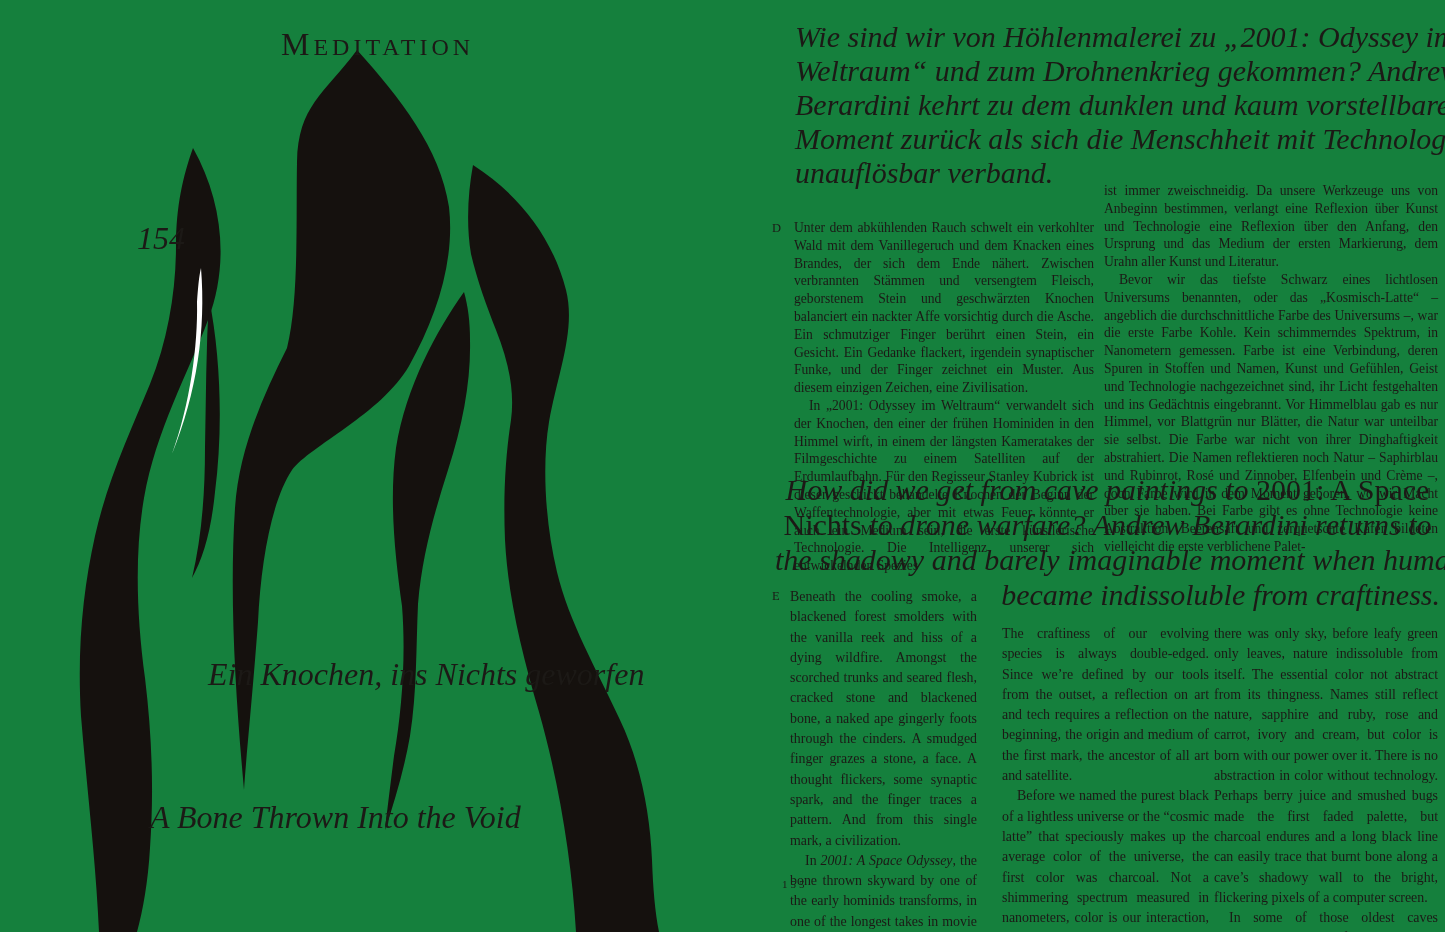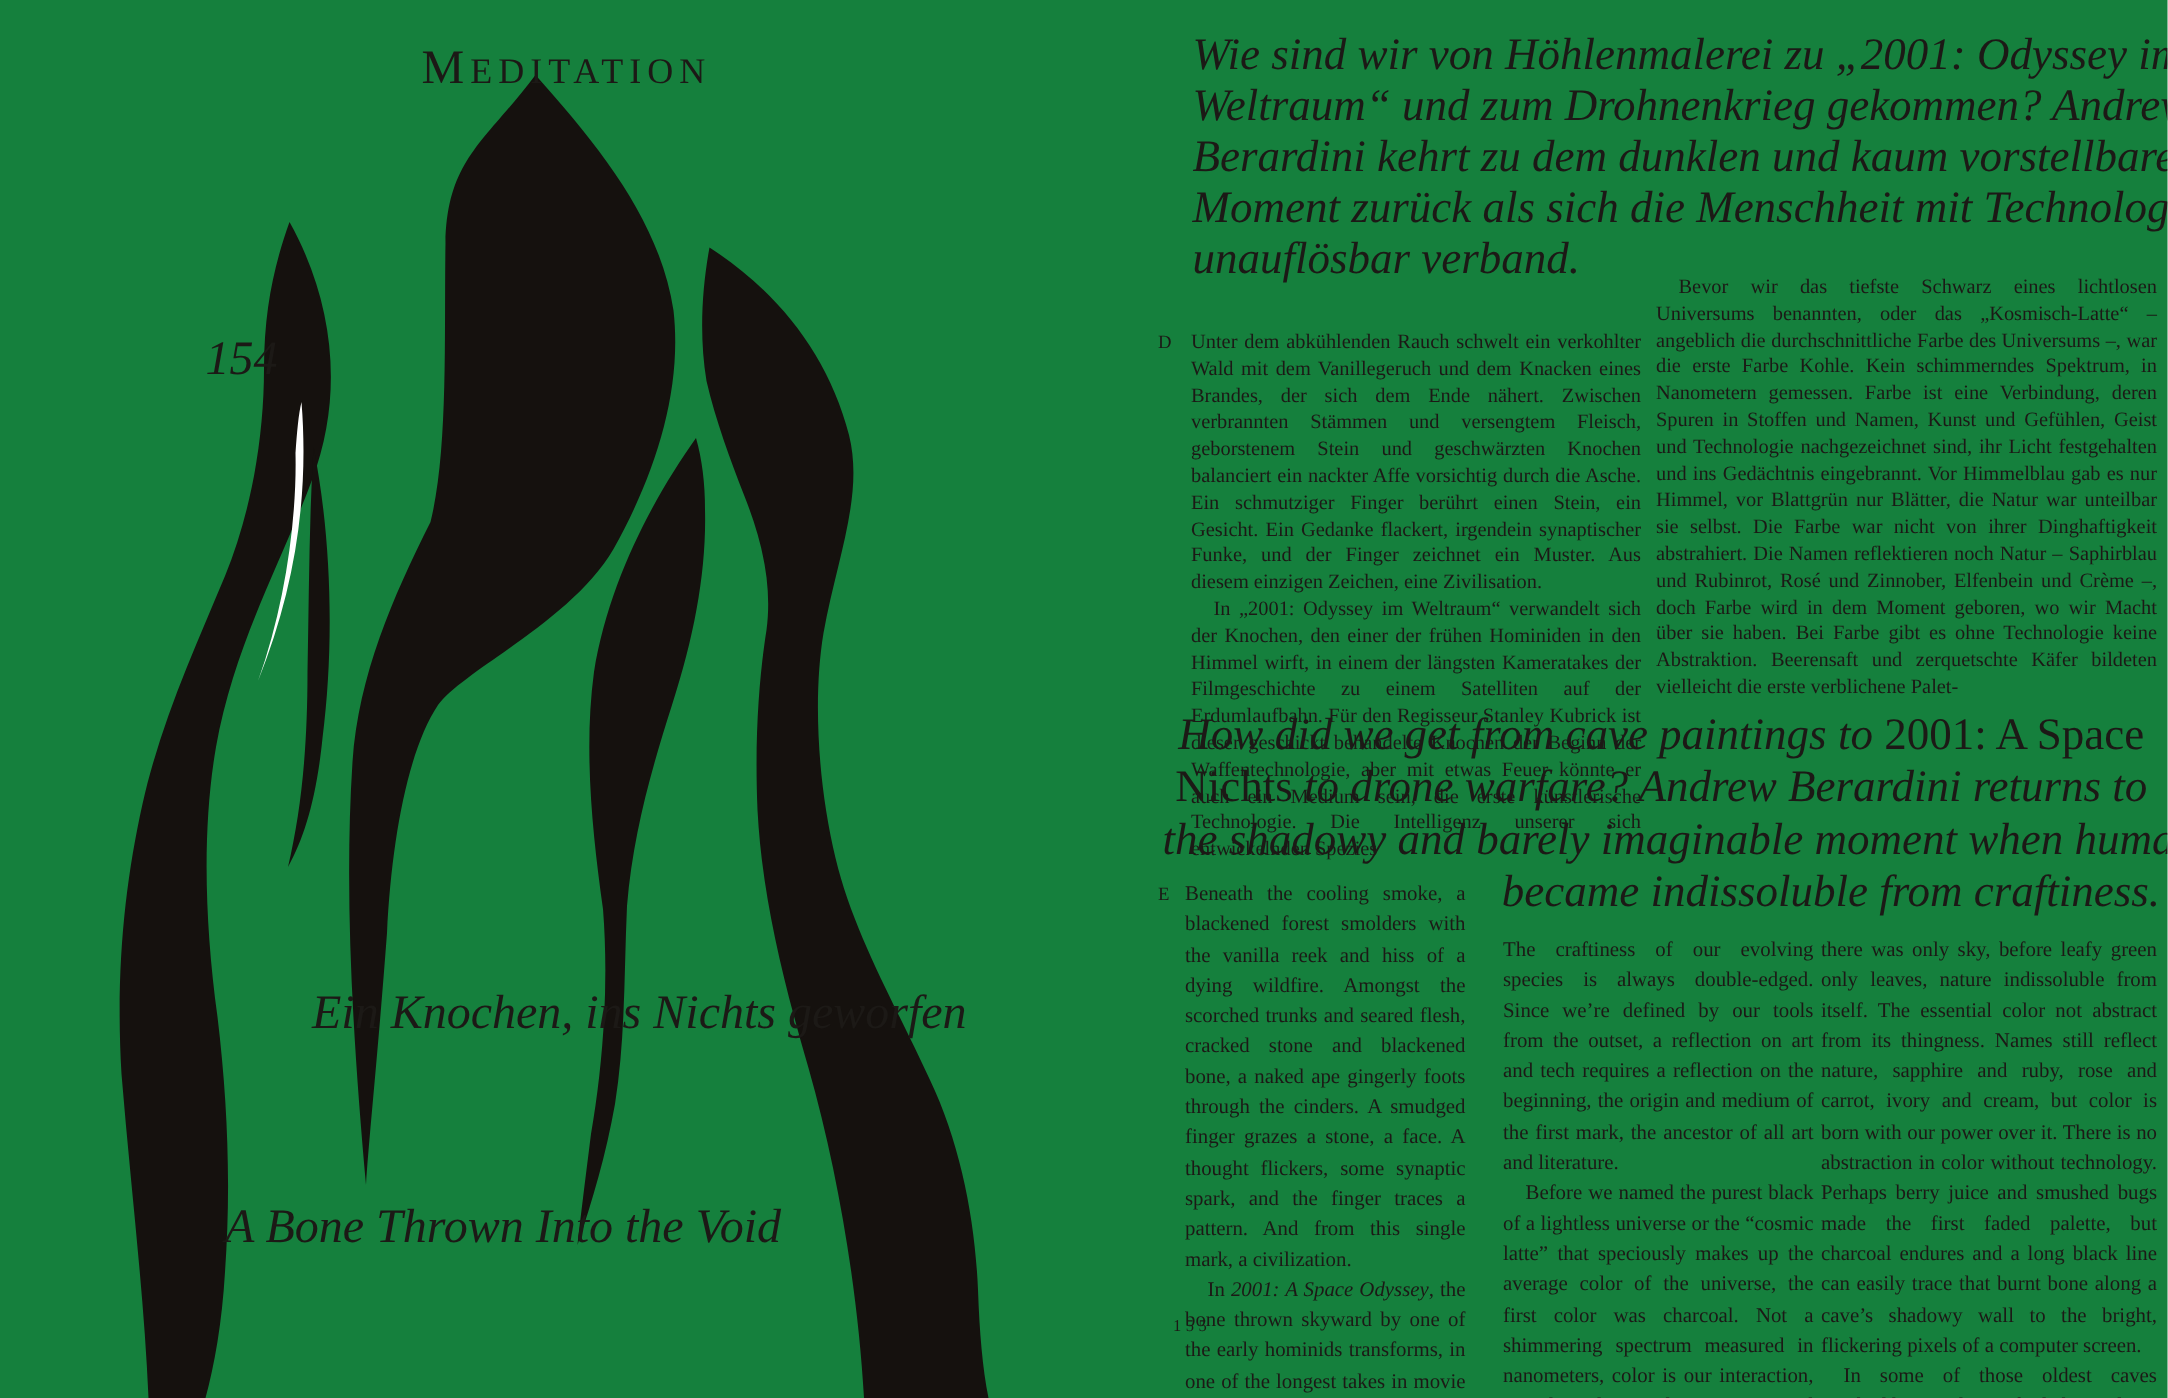--- a/index.html
+++ b/index.html
@@ -106,39 +106,40 @@
     </div>
 
     <div class="marker marker-d">D</div>
 
     <div id="de-col1" class="body-col de-col" lang="de">
       <p>Unter dem abkühlenden Rauch schwelt ein verkohlter Wald mit dem Vanillegeruch und dem Knacken eines Brandes, der sich dem Ende nähert. Zwischen verbrannten Stämmen und versengtem Fleisch, geborstenem Stein und geschwärzten Knochen balanciert ein nackter Affe vorsichtig durch die Asche. Ein schmutziger Finger berührt einen Stein, ein Gesicht. Ein Gedanke flackert, irgendein synaptischer Funke, und der Finger zeichnet ein Muster. Aus diesem einzigen Zeichen, eine Zivilisation.</p>
       <p class="indent">In „2001: Odyssey im Weltraum“ verwandelt sich der Knochen, den einer der frühen Hominiden in den Himmel wirft, in einem der längsten Kameratakes der Filmgeschichte zu einem Satelliten auf der Erdumlaufbahn. Für den Regisseur Stanley Kubrick ist dieser geschickt behandelte Knochen der Beginn der Waffentechnologie, aber mit etwas Feuer könnte er auch ein Medium sein, die erste künstlerische Technologie. Die Intelligenz unserer sich entwickelnden Spezies</p>
     </div>
 
     <div id="de-col2" class="body-col de-col" lang="de">
+      <p>ist immer zweischneidig. Da unsere Werkzeuge uns von Anbeginn bestimmen, verlangt eine Reflexion über Kunst und Technologie eine Reflexion über den Anfang, den Ursprung und das Medium der ersten Markierung, dem Urahn aller Kunst und Literatur.</p>
       <p class="indent">Bevor wir das tiefste Schwarz eines lichtlosen Universums benannten, oder das „Kosmisch-Latte“ – angeblich die durchschnittliche Farbe des Universums –, war die erste Farbe Kohle. Kein schimmerndes Spektrum, in Nanometern gemessen. Farbe ist eine Verbindung, deren Spuren in Stoffen und Namen, Kunst und Gefühlen, Geist und Technologie nachgezeichnet sind, ihr Licht festgehalten und ins Gedächtnis eingebrannt. Vor Himmelblau gab es nur Himmel, vor Blattgrün nur Blätter, die Natur war unteilbar sie selbst. Die Farbe war nicht von ihrer Dinghaftigkeit abstrahiert. Die Namen reflektieren noch Natur – Saphirblau und Rubinrot, Rosé und Zinnober, Elfenbein und Crème –, doch Farbe wird in dem Moment geboren, wo wir Macht über sie haben. Bei Farbe gibt es ohne Technologie keine Abstraktion. Beerensaft und zerquetschte Käfer bildeten vielleicht die erste verblichene Palet-</p>
     </div>
 
     <div class="deck-en" lang="en">
       <div class="deck-line"><span>How did we get from cave paintings to </span><span class="rom">2001: A Space</span></div>
       <div class="deck-line"><span class="rom">Nichts</span><span> to drone warfare? Andrew Berardini returns to</span></div>
       <div class="deck-line">the shadowy and barely imaginable moment when humanity</div>
       <div class="deck-line align-right">became indissoluble from craftiness.</div>
     </div>
 
     <div class="marker marker-e">E</div>
 
     <div id="en-col1" class="body-col en-col" lang="en">
       <p>Beneath the cooling smoke, a blackened forest smolders with the vanilla reek and hiss of a dying wildfire. Amongst the scorched trunks and seared flesh, cracked stone and blackened bone, a naked ape gingerly foots through the cinders. A smudged finger grazes a stone, a face. A thought flickers, some synaptic spark, and the finger traces a pattern. And from this single mark, a civilization.</p>
       <p class="indent"><span>In </span><em>2001: A Space Odyssey</em><span>, the bone thrown skyward by one of the early hominids transforms, in one of the longest takes in movie history, into an orbiting satellite. For filmmaker Stanley Kubrick, this deftly handled bone amounts to the first weapons technology, but it could with a little fire make a medium, the first art technology.</span></p>
     </div>
 
     <div id="en-col2" class="body-col en-col" lang="en">
-      <p>The craftiness of our evolving species is always double-edged. Since we’re defined by our tools from the outset, a reflection on art and tech requires a reflection on the beginning, the origin and medium of the first mark, the ancestor of all art and literature.</p>
+      <p>The craftiness of our evolving species is always double-edged. Since we’re defined by our tools from the outset, a reflection on art and tech requires a reflection on the beginning, the origin and medium of the first mark, the ancestor of all art and satellite.</p>
       <p class="indent">Before we named the purest black of a lightless universe or the “cosmic latte” that speciously makes up the average color of the universe, the first color was charcoal. Not a shimmering spectrum measured in nanometers, color is our interaction, traced in dyes and names, art and emotion, spirit and technology, its light captured and stained into memory. Before sky blue</p>
     </div>
 
     <div id="en-col3" class="body-col en-col" lang="en">
       <p>there was only sky, before leafy green only leaves, nature indissoluble from itself. The essential color not abstract from its thingness. Names still reflect nature, sapphire and ruby, rose and carrot, ivory and cream, but color is born with our power over it. There is no abstraction in color without technology. Perhaps berry juice and smushed bugs made the first faded palette, but charcoal endures and a long black line can easily trace that burnt bone along a cave’s shadowy wall to the bright, flickering pixels of a computer screen.</p>
       <p class="indent">In some of those oldest caves touched by people, we find charcoal,</p>
     </div>
 
     <div class="pagenum-right">155</div>
   </div>

